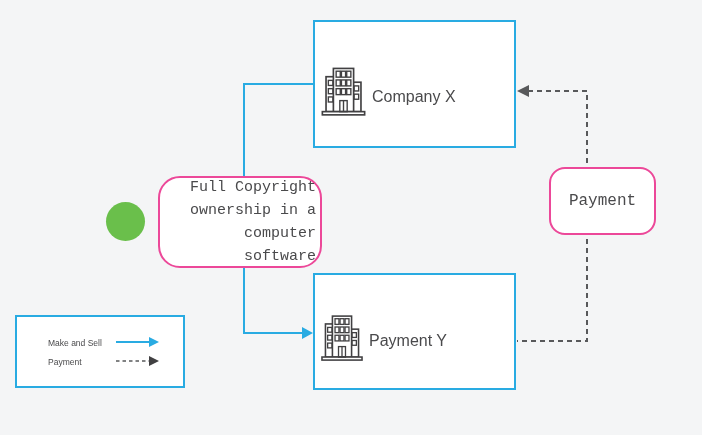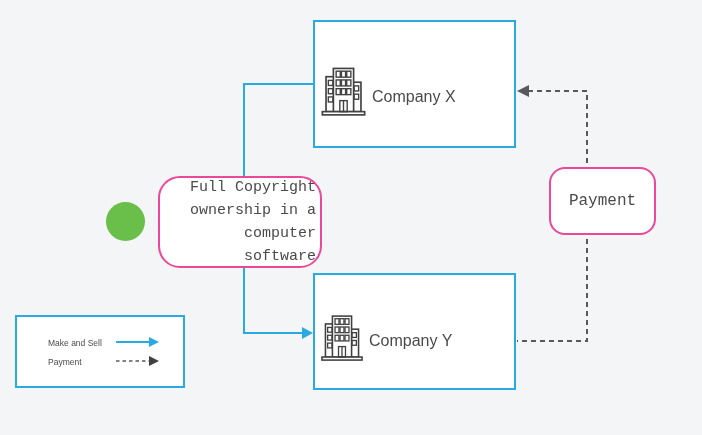--- a/index.html
+++ b/index.html
@@ -185,21 +185,21 @@
         <rect x="28.75" y="16.5" width="4.5" height="6.5"></rect>
         <rect x="34.5" y="16.5" width="4.5" height="6.5"></rect>
         <rect x="23" y="26" width="4.5" height="6.5"></rect>
         <rect x="28.75" y="26" width="4.5" height="6.5"></rect>
         <rect x="34.5" y="26" width="4.5" height="6.5"></rect>
         <rect x="27" y="39" width="8" height="12"></rect>
         <line x1="31" y1="39" x2="31" y2="51"></line>
       </g>
     </svg>
     <div class="company-label">
-      <div>Company Y</div>
+      <div>Payment Y</div>
     </div>
   </div>
 
   <div id="copyright-note" class="node rounded-box">
     <div style="width:152px;">Full Copyright ownership in a computer software</div>
   </div>
 
   <div id="payment-node" class="node rounded-box">
     <div>Payment</div>
   </div>

